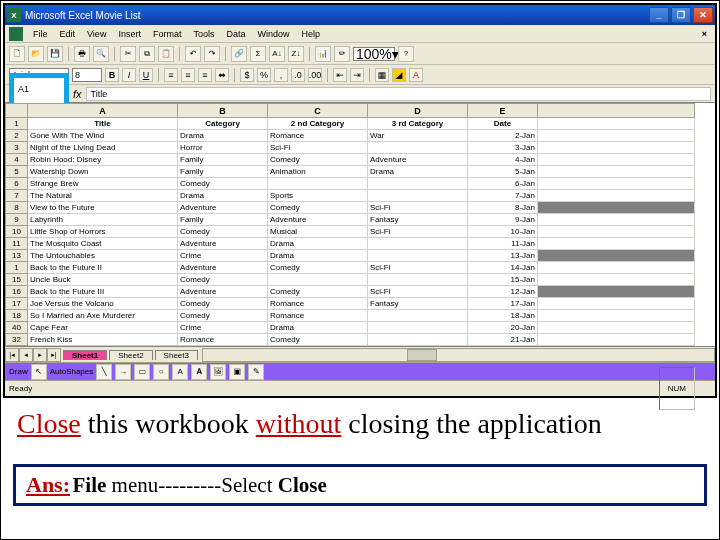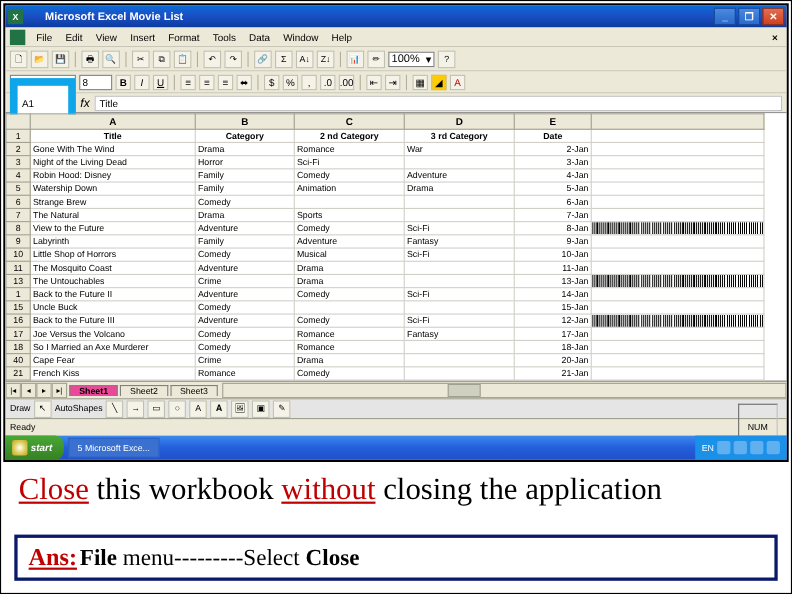--- a/index.html
+++ b/index.html
@@ -4,45 +4,45 @@
 <style>
   * { box-sizing: border-box; margin: 0; padding: 0; }
   body { font-family: Tahoma, Arial, sans-serif; font-size: 9px; background: #fff; width: 720px; height: 540px; overflow: hidden; }
   
   .outer-border { border: 1px solid #000; width: 720px; height: 540px; position: relative; }
   
   .excel-window { border: 2px solid #000; margin: 2px; }
   
   .titlebar { background: linear-gradient(to bottom, #0a6bd6, #1a4ec4, #0a3a9e); height: 20px; display: flex; align-items: center; padding: 0 2px; color: #fff; font-size: 10px; }
   .titlebar .icon { width: 14px; height: 14px; background: #217346; display: inline-flex; align-items: center; justify-content: center; color: #fff; font-weight: bold; font-size: 8px; margin-right: 4px; }
-  .titlebar .title { flex: 1; font-weight: bold; margin-left: 16px; }
+  .titlebar .title { flex: 1; font-weight: normal; }
   .titlebar .winbtns { display: flex; gap: 2px; }
   .titlebar .winbtn { width: 20px; height: 16px; background: linear-gradient(#4a8ade, #2a6acc); border: 1px solid #1a4a9a; display: flex; align-items: center; justify-content: center; color: #fff; font-size: 9px; font-weight: bold; }
   .titlebar .winbtn.close { background: linear-gradient(#e07050, #d04020); border-color: #a03010; }
   
   .menubar { background: #ece9d8; height: 18px; display: flex; align-items: center; padding: 0 4px; font-size: 9px; border-bottom: 1px solid #c0c0b0; }
   .menubar .menu-icon { width: 14px; height: 14px; background: #217346; margin-right: 4px; }
   .menubar span.mitem { padding: 2px 6px; cursor: default; }
   .menubar .doc-close { margin-left: auto; padding: 1px 4px; font-weight: bold; }
   
   .toolbar { background: #ece9d8; height: 22px; display: flex; align-items: center; padding: 0 4px; gap: 3px; border-bottom: 1px solid #c0c0b0; }
   .tbtn { width: 16px; height: 16px; border: 1px solid #c0c0b0; background: #f5f3e8; display: flex; align-items: center; justify-content: center; font-size: 8px; }
   .tsep { width: 1px; height: 14px; background: #b0b0a0; margin: 0 2px; }
-  .zoom { width: 42px; height: 14px; border: 1px solid #808080; background: #fff; font-size: 10px; padding: 0 2px; display: flex; align-items: center; justify-content: space-between; }
+  .zoom { width: 42px; height: 14px; border: 1px solid #808080; background: #fff; font-size: 14px; padding: 0 2px; display: flex; align-items: center; justify-content: space-between; }
   
   .toolbar2 { background: #ece9d8; height: 20px; display: flex; align-items: center; padding: 0 50px 0 4px; gap: 3px; border-bottom: 1px solid #c0c0b0; }
   .font-name { width: 60px; height: 14px; border: 1px solid #808080; background: #fff; font-size: 9px; padding: 0 2px; display: flex; align-items: center; }
   .font-size { width: 30px; height: 14px; border: 1px solid #808080; background: #fff; font-size: 9px; padding: 0 2px; display: flex; align-items: center; }
   .fmt-btn { width: 14px; height: 14px; border: 1px solid #c0c0b0; background: #f5f3e8; display: flex; align-items: center; justify-content: center; font-size: 9px; }
   .fmt-btn.bold { font-weight: bold; }
   .fmt-btn.italic { font-style: italic; }
   .fmt-btn.underline { text-decoration: underline; }
   
   .formula-bar { background: #ece9d8; height: 18px; display: flex; align-items: center; padding: 2px 4px; border-bottom: 1px solid #808080; gap: 4px; }
-  .namebox { width: 60px; height: 14px; border: 7px solid #0ea5e9; background: #fff; font-size: 9px; padding: 16px 4px; display: flex; align-items: center; }
+  .namebox { width: 60px; height: 14px; border: 5px solid #0ea5e9; background: #fff; font-size: 9px; padding: 16px 4px; display: flex; align-items: flex-end; }
   .fx-label { font-size: 11px; font-style: italic; }
   .formula-val { flex: 1; height: 14px; background: #fff; border: 1px solid #c0c0c0; font-size: 9px; padding: 0 4px; display: flex; align-items: center; }
   
   .grid-area { display: flex; background: #fff; }
   .grid-left { flex: 0 0 690px; }
   
   .grid-table { border-collapse: collapse; width: 100%; table-layout: fixed; }
   .grid-table th.colhdr { background: #ece9d8; border: 1px solid #a0a090; font-weight: bold; font-size: 9px; height: 14px; text-align: center; }
   .grid-table th.rowhdr { background: #ece9d8; border: 1px solid #a0a090; font-weight: normal; font-size: 8px; width: 22px; text-align: center; height: 12px; }
   .grid-table td { border: 1px solid #d0d0c8; font-size: 8px; padding: 0 2px; height: 12px; white-space: nowrap; overflow: hidden; }
@@ -59,23 +59,23 @@
   .sheet-tabs { background: #ece9d8; height: 16px; display: flex; align-items: center; border-top: 1px solid #808080; font-size: 8px; }
   .sheet-nav { display: flex; }
   .sheet-nav-btn { width: 14px; height: 14px; border: 1px solid #a0a090; background: #ece9d8; display: flex; align-items: center; justify-content: center; font-size: 7px; }
   .sheet-tab { padding: 0 8px; background: #ec4899; border: 1px solid #808080; border-bottom: none; font-weight: bold; margin-left: 2px; }
   .sheet-tab.inactive { background: #ece9d8; font-weight: normal; }
   .hscroll { flex: 1; height: 14px; background: #ece9d8; border: 1px solid #a0a090; margin-left: 4px; position: relative; }
   .hscroll-thumb { position: absolute; left: 40%; width: 30px; height: 12px; background: #d0d0c0; border: 1px solid #a0a090; }
   
   .status-bar { background: #ece9d8; height: 16px; display: flex; align-items: center; padding: 0 4px; font-size: 8px; border-top: 1px solid #a0a090; gap: 48px; }
   .status-bar .status-left { flex: 1; }
-  .status-bar .numbox { border: 1px inset #c0c0c0; padding: 16px 8px; margin-right: 4px; }
-  
-  .drawing-bar { background: #e5e5e5; height: 18px; display: flex; align-items: center; padding: 0 4px; font-size: 8px; gap: 3px; border-top: 1px solid #a0a090; }
+  .status-bar .numbox { border: 1px inset #c0c0c0; padding: 16px 8px; margin-right: 16px; }
+  
+  .drawing-bar { background: #8b5cf6; height: 18px; display: flex; align-items: center; padding: 0 4px; font-size: 8px; gap: 3px; border-top: 1px solid #a0a090; }
   
   .taskbar { background: linear-gradient(to bottom, #3b8af0, #245edb, #2050c8); height: 22px; display: flex; align-items: center; font-size: 9px; color: #fff; }
   .start-btn { background: linear-gradient(to bottom, #49a836, #358024); height: 22px; padding: 0 10px 0 6px; border-radius: 0 8px 8px 0; display: flex; align-items: center; font-weight: bold; font-style: italic; gap: 3px; }
   .start-orb { width: 14px; height: 14px; background: radial-gradient(#fff, #e0d060, #c0a020); border-radius: 2px; }
   .task-item { background: #3a70d0; border: 1px solid #2a60c0; height: 18px; padding: 0 8px; margin-left: 4px; display: flex; align-items: center; font-size: 8px; }
   .tray { margin-left: auto; background: #1a90e8; height: 22px; padding: 0 6px; display: flex; align-items: center; gap: 3px; font-size: 8px; }
   .tray-icon { width: 12px; height: 12px; background: #60b0f0; border-radius: 2px; }
   
   .question { font-family: "Times New Roman", serif; font-size: 28px; padding: 8px 16px; color: #000; }
   .question .hl { color: #c00000; text-decoration: underline; }
@@ -366,21 +366,21 @@
               <tr>
                 <th class="rowhdr">40</th>
                 <td>Cape Fear</td>
                 <td>Crime</td>
                 <td>Drama</td>
                 <td></td>
                 <td class="date">20-Jan</td>
                 <td class=""></td>
               </tr>
               <tr>
-                <th class="rowhdr">21</th>
+                <th class="rowhdr">32</th>
                 <td>French Kiss</td>
                 <td>Romance</td>
                 <td>Comedy</td>
                 <td></td>
                 <td class="date">21-Jan</td>
                 <td class=""></td>
               </tr>
             </tbody>
         </table>
       </div>
@@ -414,36 +414,20 @@
       <div class="tbtn">🖼</div>
       <div class="tbtn">▣</div>
       <div class="tbtn">✎</div>
     </div>
 
     <div class="status-bar">
       <span class="status-left">Ready</span>
       <span class="numbox">NUM</span>
     </div>
 
-    <div class="taskbar">
-      <div class="start-btn">
-        <span class="start-orb"></span>
-        <span>start</span>
-      </div>
-      <div class="task-item">
-          <span>5 Microsoft Exce...</span>
-        </div>
-      <div class="tray">
-        <span>EN</span>
-        <span class="tray-icon"></span>
-        <span class="tray-icon"></span>
-        <span class="tray-icon"></span>
-        <span class="tray-icon"></span>
-      </div>
-    </div>
   </div>
 
   <div class="question">
     <span class="hl">Close</span><span> this workbook </span><span class="hl">without</span><span> closing the application</span>
   </div>
 
   <div class="answer-box">
     <span class="ans-label">Ans:</span>
     <span class="ans-content"> <span class="ans-file">File</span><span> menu---------Select </span><span class="ans-close">Close</span></span>
   </div>

